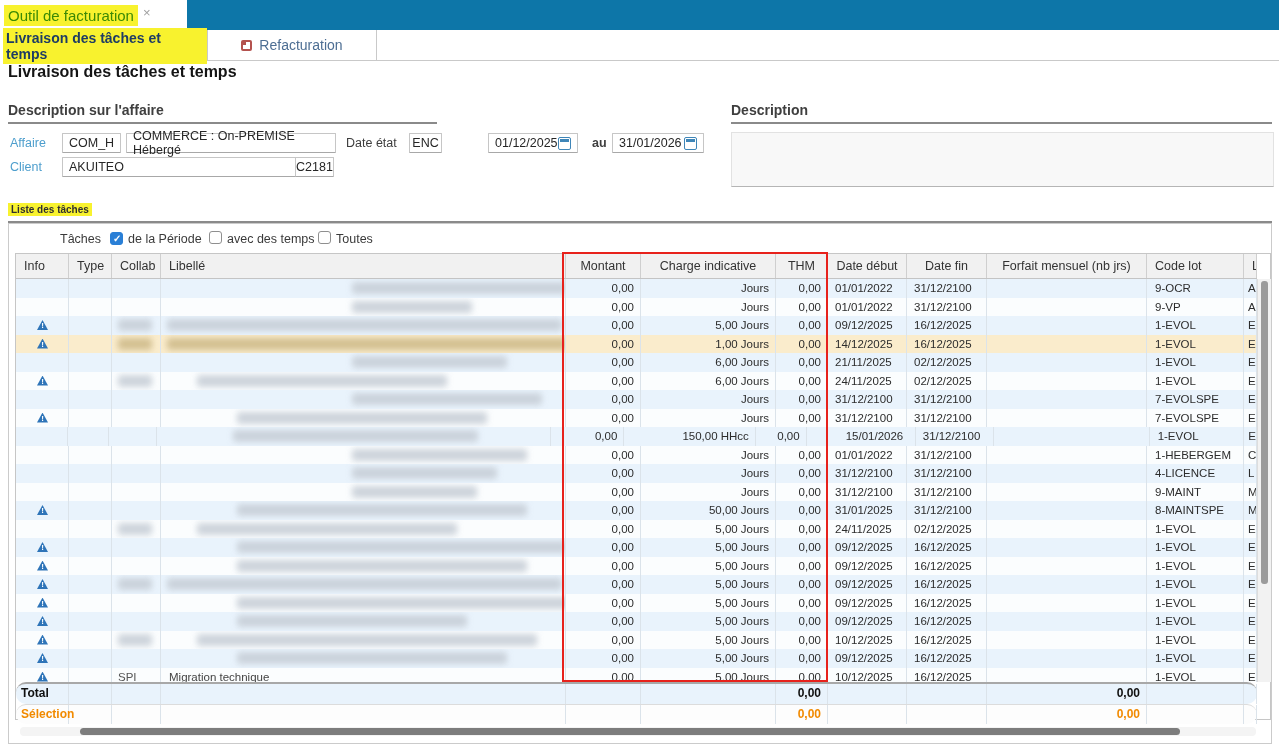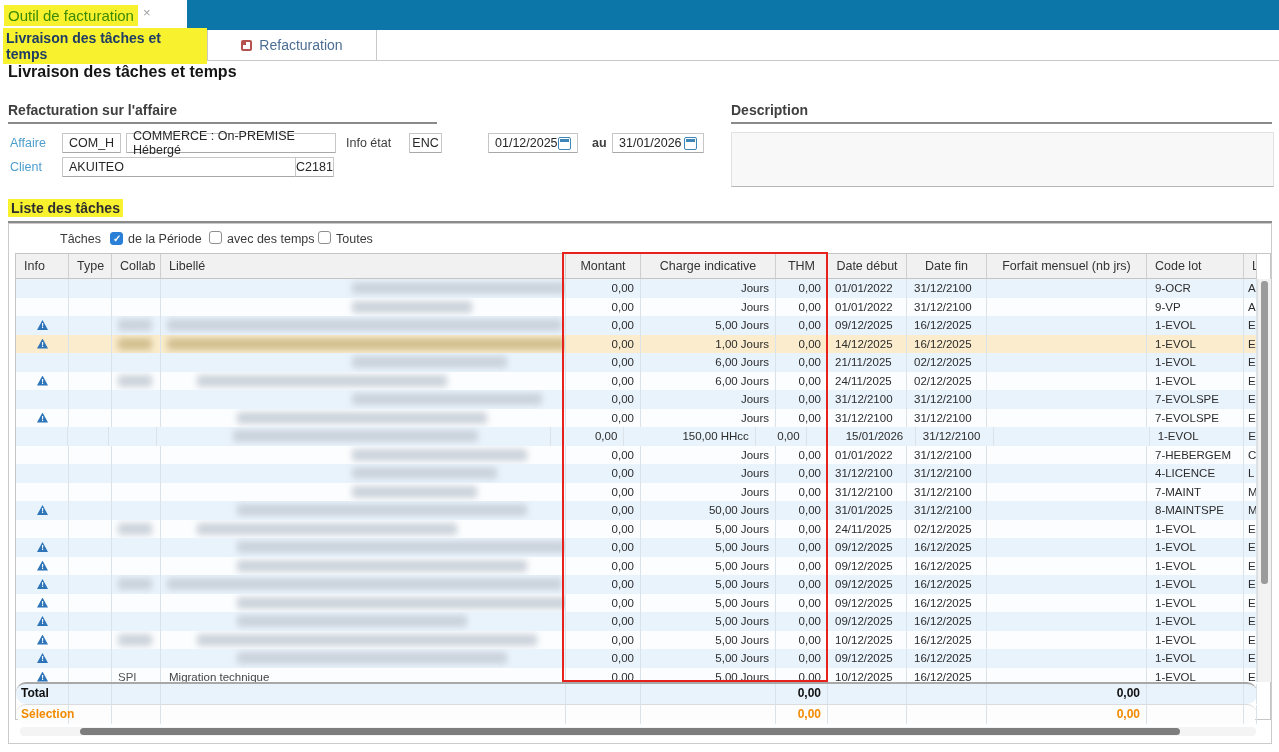--- a/index.html
+++ b/index.html
@@ -31,21 +31,21 @@
   .lbl-dark{color:#404040;font-size:12.5px;font-weight:bold;}
   .fld{height:20px;border:1px solid #c6c6c6;border-bottom-color:#a8a8a8;background:#fff;font-size:12.5px;color:#262626;
        display:flex;align-items:center;padding:0 6px;box-sizing:border-box;border-radius:1px;}
   .fld.center{justify-content:center;padding:0 8px;}
   .cal{display:inline-block;width:11px;height:11px;border:1px solid #3f86b8;border-radius:2px;position:relative;margin-left:auto;}
   .cal::before{content:"";position:absolute;left:1px;right:1px;top:1px;height:3px;background:#3f86b8;}
   .desc-box{background:#f8f8f8;border:1px solid #e2e2e2;border-bottom-color:#b5b5b5;}
 
   
   .tasks-h{left:8px;top:199px;width:1264px;height:22px;border-bottom:2px solid #8a8a8a;}
-  .tasks-h span{background:#f8f22e;font-size:14px;font-weight:bold;color:#2e2e2e;padding:1px 3px;}
+  .tasks-h span{background:#f8f22e;font-size:10px;font-weight:bold;color:#2e2e2e;padding:1px 3px;}
   .panel{left:8px;top:223px;width:1264px;height:521px;border:1px solid #cbcbcb;background:#fff;box-sizing:border-box;}
 
   .cb{width:13px;height:13px;border:1px solid #8f8f8f;border-radius:3px;background:#fff;display:inline-block;box-sizing:border-box;cursor:pointer;}
   .cb.checked{background:#2a7fd6;border-color:#2a7fd6;position:relative;}
   .cb.checked::after{content:"\2713";color:#fff;font-size:10px;position:absolute;left:2px;top:0;line-height:12px;font-weight:bold;}
   .cb-lbl{font-size:12.5px;color:#3a3a3a;}
 
   
   #grid{left:15px;top:253px;width:1256px;height:467px;border:1px solid #c6c6c6;box-sizing:border-box;background:#fff;}
   .hrow{position:absolute;left:0;top:0;height:25px;display:flex;background:#f1f1f1;border-bottom:1px solid #c4c4c4;box-sizing:border-box;}
@@ -103,25 +103,25 @@
     </div>
     <div class="subtab plain">
       <span class="refact-icon"></span>
       <span class="lbl2">Refacturation</span>
     </div>
   </div>
 
   <div class="abs page-title">Livraison des tâches et temps</div>
 
   
-  <div class="abs sec-h" style="left:8px;top:102px;width:429px;">Refacturation sur l'affaire</div>
+  <div class="abs sec-h" style="left:8px;top:102px;width:429px;">Description sur l'affaire</div>
   <div class="abs lbl-blue" style="left:10px;top:136px;">Affaire</div>
   <div class="abs fld" style="left:62px;top:133px;width:59px;">COM_H</div>
   <div class="abs fld" style="left:126px;top:133px;width:210px;">COMMERCE : On-PREMISE Hébergé</div>
-  <div class="abs lbl-dark" style="left:346px;top:136px;font-weight:normal;color:#3c3c3c;">Info état</div>
+  <div class="abs lbl-dark" style="left:346px;top:136px;font-weight:normal;color:#3c3c3c;">Date état</div>
   <div class="abs fld center" style="left:409px;top:133px;width:33px;">ENC</div>
   <div class="abs lbl-blue" style="left:10px;top:160px;">Client</div>
   <div class="abs fld" style="left:62px;top:157px;width:247px;">AKUITEO</div>
   <div class="abs fld center" style="left:295px;top:157px;width:39px;">C2181</div>
 
   
   <div class="abs lbl-dark" style="left:466px;top:136px;padding-left:44px;">Du</div>
   <div class="abs fld" style="left:488px;top:133px;width:90px;">
     <span>01/12/2025</span>
     <span class="cal"></span>
@@ -332,21 +332,21 @@
           <div class="cell " style="width: 49px;"></div>
           <div class="cell " style="width: 405px;">
             <span class="blur" style="left: 191px; width: 175px;"></span>
           </div>
           <div class="cell num" style="width: 75px;">0,00</div>
           <div class="cell num" style="width: 135px;">Jours</div>
           <div class="cell num" style="width: 52px;">0,00</div>
           <div class="cell date" style="width: 79px;">01/01/2022</div>
           <div class="cell date" style="width: 80px;">31/12/2100</div>
           <div class="cell num" style="width: 160px;"></div>
-          <div class="cell lot" style="width: 97px;">7-HEBERGEM</div>
+          <div class="cell lot" style="width: 97px;">1-HEBERGEM</div>
           <div class="cell llot" style="width: 13px;">C</div>
         </div>
         <div class="trow blue">
           <div class="cell " style="width: 53px;"></div>
           <div class="cell " style="width: 43px;"></div>
           <div class="cell " style="width: 49px;"></div>
           <div class="cell " style="width: 405px;">
             <span class="blur" style="left: 191px; width: 145px;"></span>
           </div>
           <div class="cell num" style="width: 75px;">0,00</div>
@@ -364,21 +364,21 @@
           <div class="cell " style="width: 49px;"></div>
           <div class="cell " style="width: 405px;">
             <span class="blur" style="left: 191px; width: 125px;"></span>
           </div>
           <div class="cell num" style="width: 75px;">0,00</div>
           <div class="cell num" style="width: 135px;">Jours</div>
           <div class="cell num" style="width: 52px;">0,00</div>
           <div class="cell date" style="width: 79px;">31/12/2100</div>
           <div class="cell date" style="width: 80px;">31/12/2100</div>
           <div class="cell num" style="width: 160px;"></div>
-          <div class="cell lot" style="width: 97px;">7-MAINT</div>
+          <div class="cell lot" style="width: 97px;">9-MAINT</div>
           <div class="cell llot" style="width: 13px;">M</div>
         </div>
         <div class="trow blue">
           <div class="cell " style="width: 53px;">
             <span class="warn-icon"></span>
           </div>
           <div class="cell " style="width: 43px;"></div>
           <div class="cell " style="width: 49px;"></div>
           <div class="cell " style="width: 405px;">
             <span class="blur" style="left: 76px; width: 290px;"></span>

